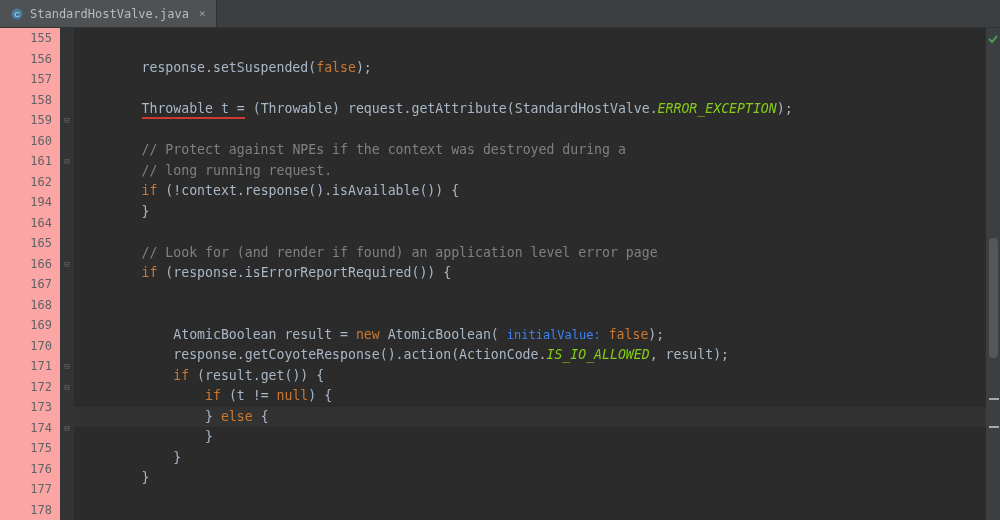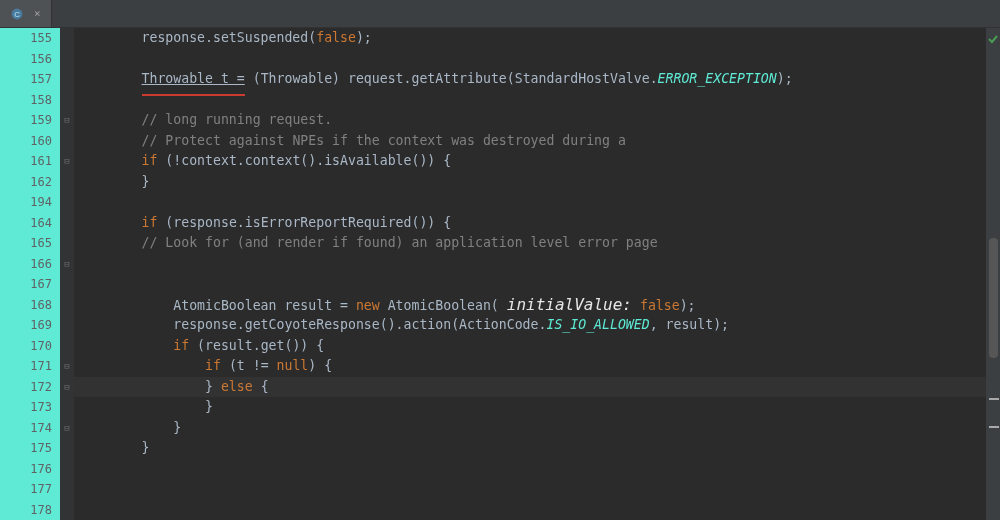--- a/index.html
+++ b/index.html
@@ -4,49 +4,50 @@
 <style>
   * { margin:0; padding:0; box-sizing:border-box; }
   html,body { width:1000px; height:520px; overflow:hidden; background:#2B2B2B; font-family:Menlo,Consolas,monospace; }
   
   .tabbar { height:28px; background:#3c3f41; display:flex; align-items:stretch; border-bottom:1px solid #323232; }
   .tab { display:flex; align-items:center; gap:6px; padding:0 10px; background:#4e5254; color:#bbbbbb; font-size:12px; border-right:1px solid #323232; }
   .tab svg { width:14px; height:14px; }
   .tab .close { color:#a0a0a0; font-size:11px; margin-left:4px; }
   
   .editor { position:relative; display:flex; height:492px; width:1000px; }
-  .gutter { width:60px; background:#5eead4; color:#606366; font-size:12px; text-align:right; padding-right:8px; user-select:none; flex-shrink:0;}
+  .gutter { width:60px; background:#fca5a5; color:#606366; font-size:12px; text-align:right; padding-right:8px; user-select:none; flex-shrink:0;}
   .foldstrip { width:14px; background:#313335; flex-shrink:0; }
   .foldstrip div { height:20.5px; color:#606366; font-size:9px; text-align:center; line-height:20.5px;}
-  .code { position:relative; flex:1; color:#A9B7C6; font-size:13.2px; padding-left:4px; }
+  .code { position:relative; flex:1; color:#A9B7C6; font-size:13.2px; padding-left:4px;margin-top:30px; }
   .gutter div { height:20.5px; line-height:20.5px; }
   pre.codeline { height:20.5px; line-height:20.5px; white-space:pre; font-family:inherit; margin:0;}
   .hl-row { position:absolute; left:0; right:0; height:20.5px; background:#323232; z-index:0;}
   .codewrap { position:relative; z-index:1;}
   
   .kw { color:#CC7832; }  
-  .staticf { color:#5eead4; font-style:italic;}
+  .staticf { color:#84cc16; font-style:italic;}
   .comment { color:#808080; }
-  .hint { color:#e5e5e5; font-style:italic; font-size:16px;}
-  .underline-red { border-bottom:2px solid #cc3b2f; padding-bottom:8px;text-decoration:underline;}
+  .hint { color:#3b82f6; font-size:12px;}
+  .underline-red { border-bottom:2px solid #cc3b2f; padding-bottom:1px;}
   
   .markers { width:14px; background:#3c3f41; position:relative; flex-shrink:0;}
   .check { position:absolute; top:6px; right:2px; width:10px; height:10px;}
   .scrollthumb { position:absolute; right:2px; top:210px; width:9px; height:120px; background:#565656; border-radius:4px;}
   .minimark { position:absolute; right:1px; width:10px; height:2px; background:#a9a9a9;}
 </style>
 </head>
 <body>
 
 <div class="tabbar">
   <div class="tab">
     <svg viewBox="0 0 16 16">
         <circle cx="8" cy="8" r="6.2" fill="#4a7a9b"></circle>
         <text x="8" y="11" text-anchor="middle" font-size="9" fill="#bfeaff" font-family="sans-serif">C</text>
       </svg>
+    <span>StandardHostValve.java</span>
     <span class="close">×</span>
   </div>
 </div>
 
 <div class="editor">
   <div class="gutter" id="gutter">
       <div>155</div>
       <div>156</div>
       <div>157</div>
       <div>158</div>
@@ -97,27 +98,27 @@
       <div></div>
       <div></div>
     </div>
   <div class="code">
     <div class="hl-row" id="hlrow" style="top: 348.5px;"></div>
     <div class="codewrap" id="codewrap">
         <pre class="codeline"><span>        response.setSuspended(</span><span class="kw">false</span><span>);</span></pre>
         <pre class="codeline"><span></span></pre>
         <pre class="codeline"><span>        </span><span class="underline-red">Throwable t =</span><span> (Throwable) request.getAttribute(StandardHostValve.</span><span class="staticf">ERROR_EXCEPTION</span><span>);</span></pre>
         <pre class="codeline"><span></span></pre>
+        <pre class="codeline"><span>        </span><span class="comment">// Protect against NPEs if the context was destroyed during a</span></pre>
         <pre class="codeline"><span>        </span><span class="comment">// long running request.</span></pre>
-        <pre class="codeline"><span>        </span><span class="comment">// Protect against NPEs if the context was destroyed during a</span></pre>
-        <pre class="codeline"><span>        </span><span class="kw">if</span><span> (!context.context().isAvailable()) {</span></pre>
+        <pre class="codeline"><span>        </span><span class="kw">if</span><span> (!context.response().isAvailable()) {</span></pre>
         <pre class="codeline"><span>        }</span></pre>
         <pre class="codeline"><span></span></pre>
+        <pre class="codeline"><span>        </span><span class="comment">// Look for (and render if found) an application level error page</span></pre>
         <pre class="codeline"><span>        </span><span class="kw">if</span><span> (response.isErrorReportRequired()) {</span></pre>
-        <pre class="codeline"><span>        </span><span class="comment">// Look for (and render if found) an application level error page</span></pre>
         <pre class="codeline"><span>            </span></pre>
         <pre class="codeline"><span>            </span></pre>
         <pre class="codeline"><span>            AtomicBoolean result = </span><span class="kw">new</span><span> AtomicBoolean( </span><span class="hint">initialValue:</span><span> </span><span class="kw">false</span><span>);</span></pre>
         <pre class="codeline"><span>            response.getCoyoteResponse().action(ActionCode.</span><span class="staticf">IS_IO_ALLOWED</span><span>, result);</span></pre>
         <pre class="codeline"><span>            </span><span class="kw">if</span><span> (result.get()) {</span></pre>
         <pre class="codeline"><span>                </span><span class="kw">if</span><span> (t != </span><span class="kw">null</span><span>) {</span></pre>
         <pre class="codeline"><span>                } </span><span class="kw">else</span><span> {</span></pre>
         <pre class="codeline"><span>                }</span></pre>
         <pre class="codeline"><span>            }</span></pre>
         <pre class="codeline"><span>        }</span></pre>

